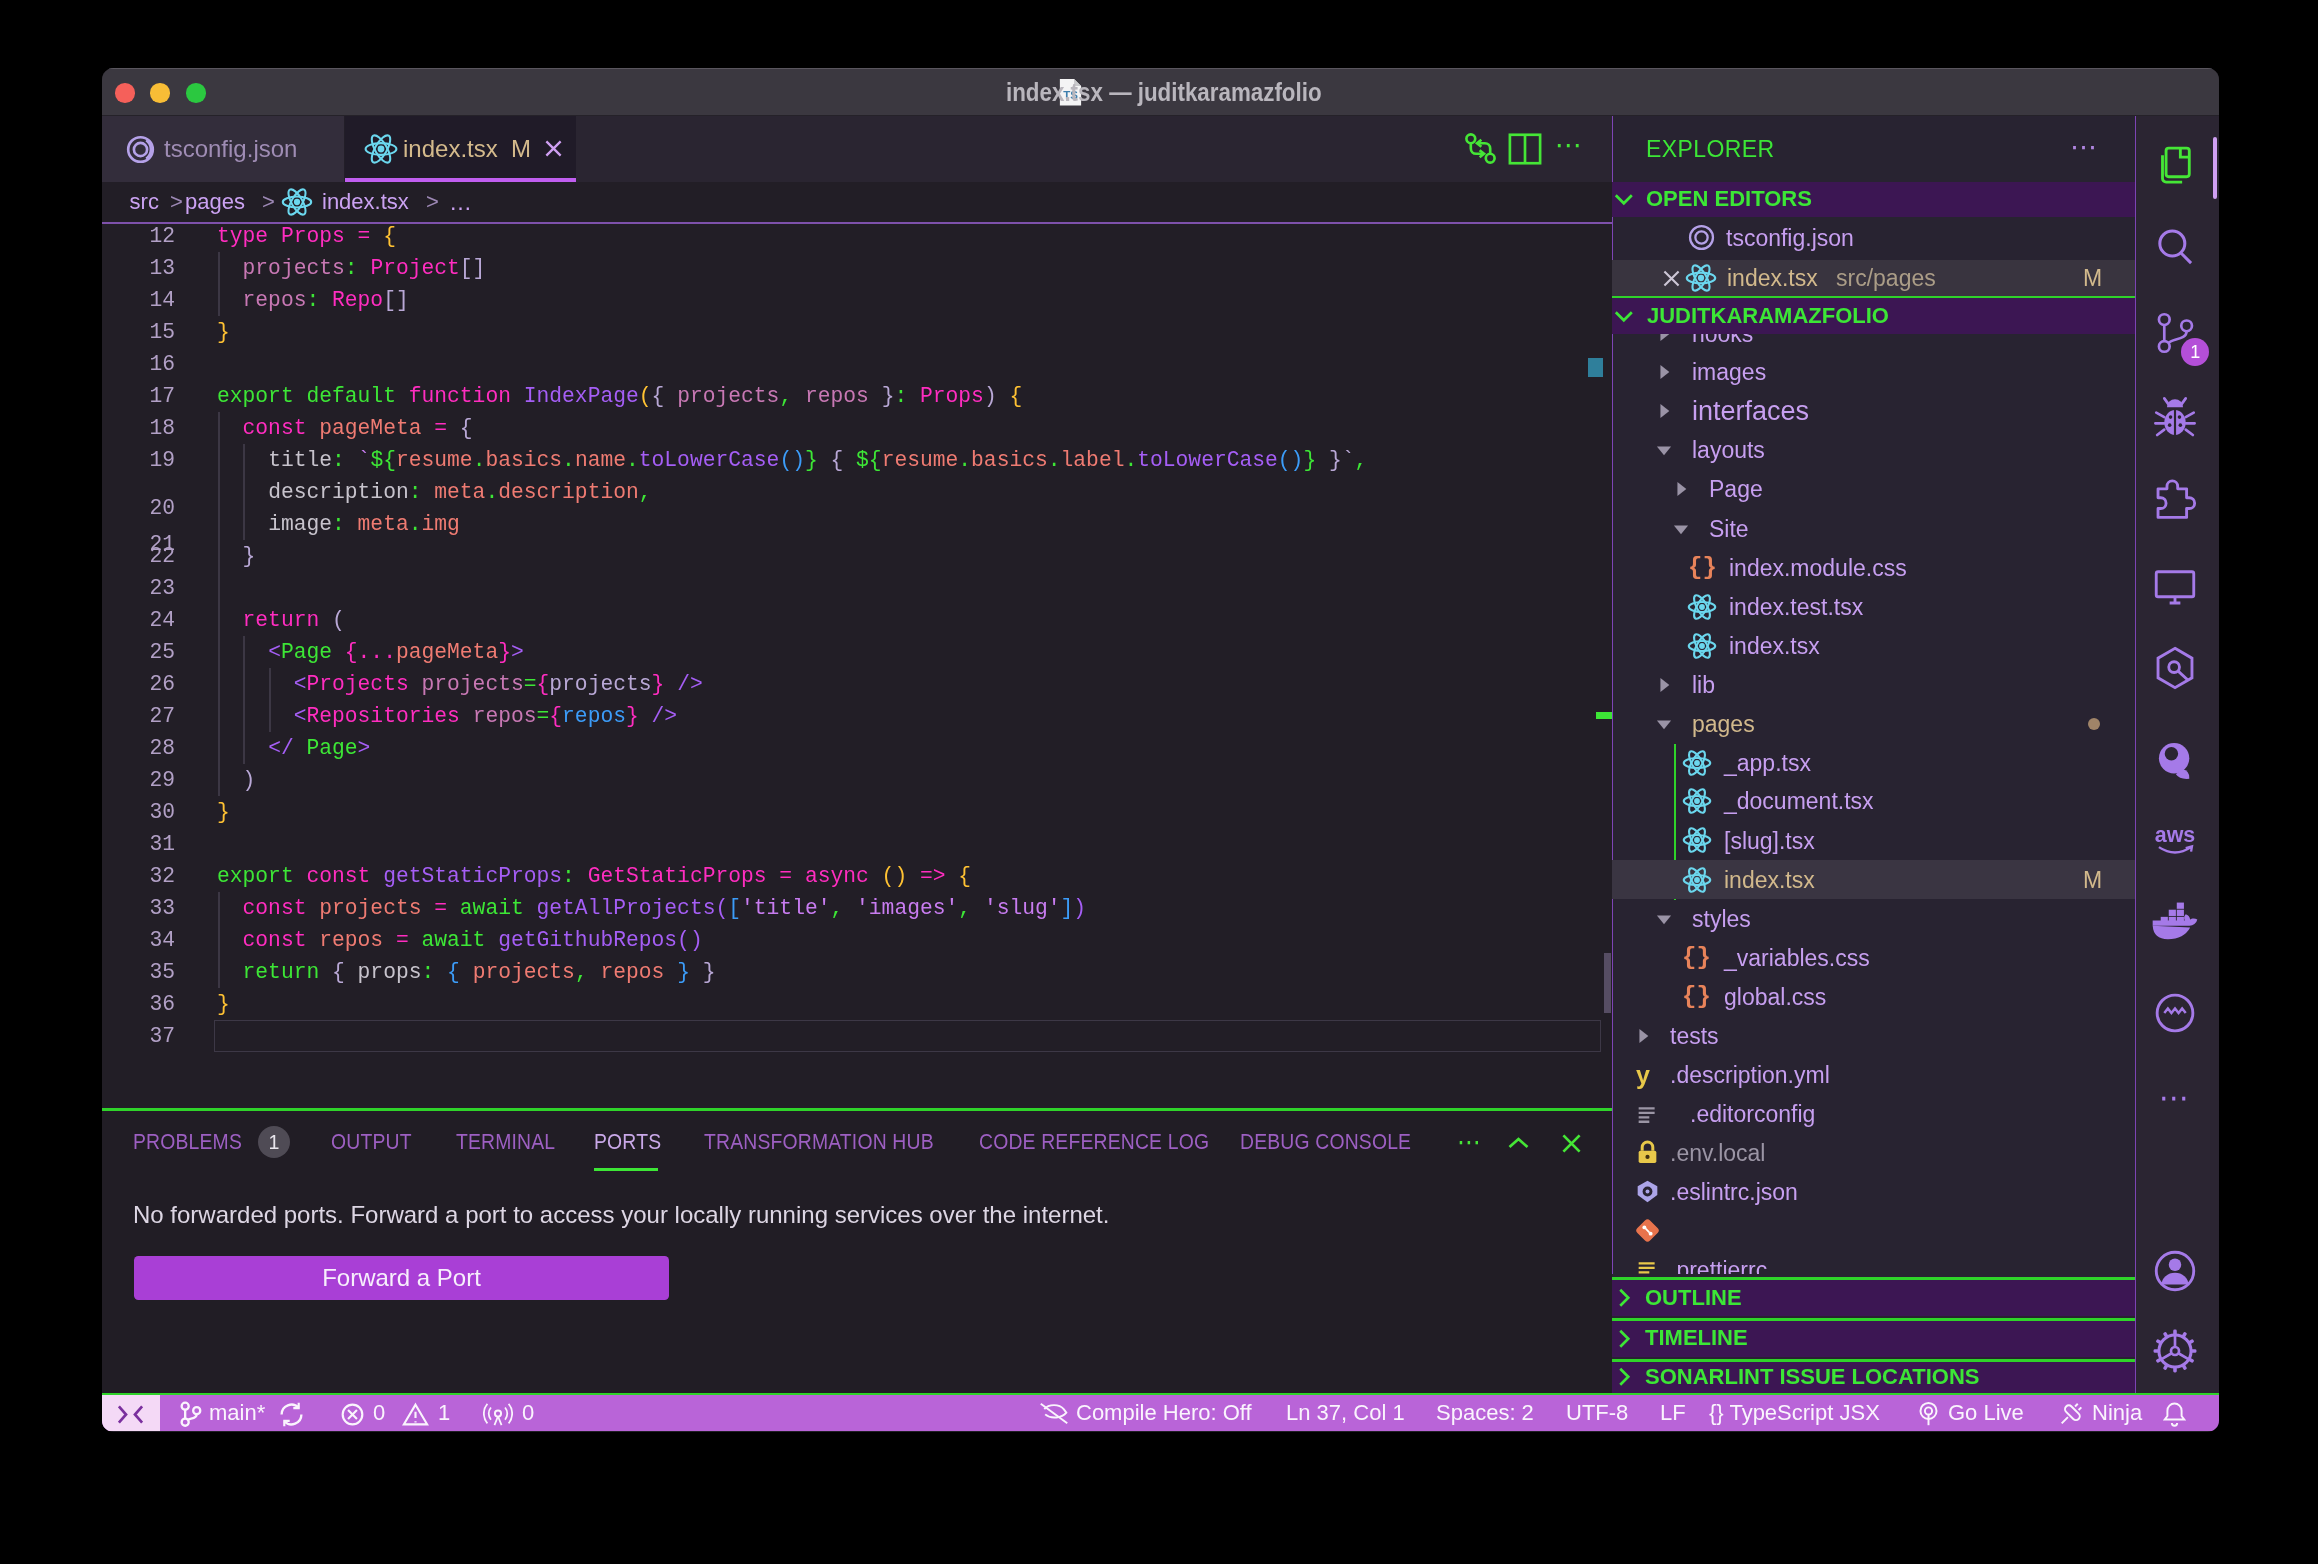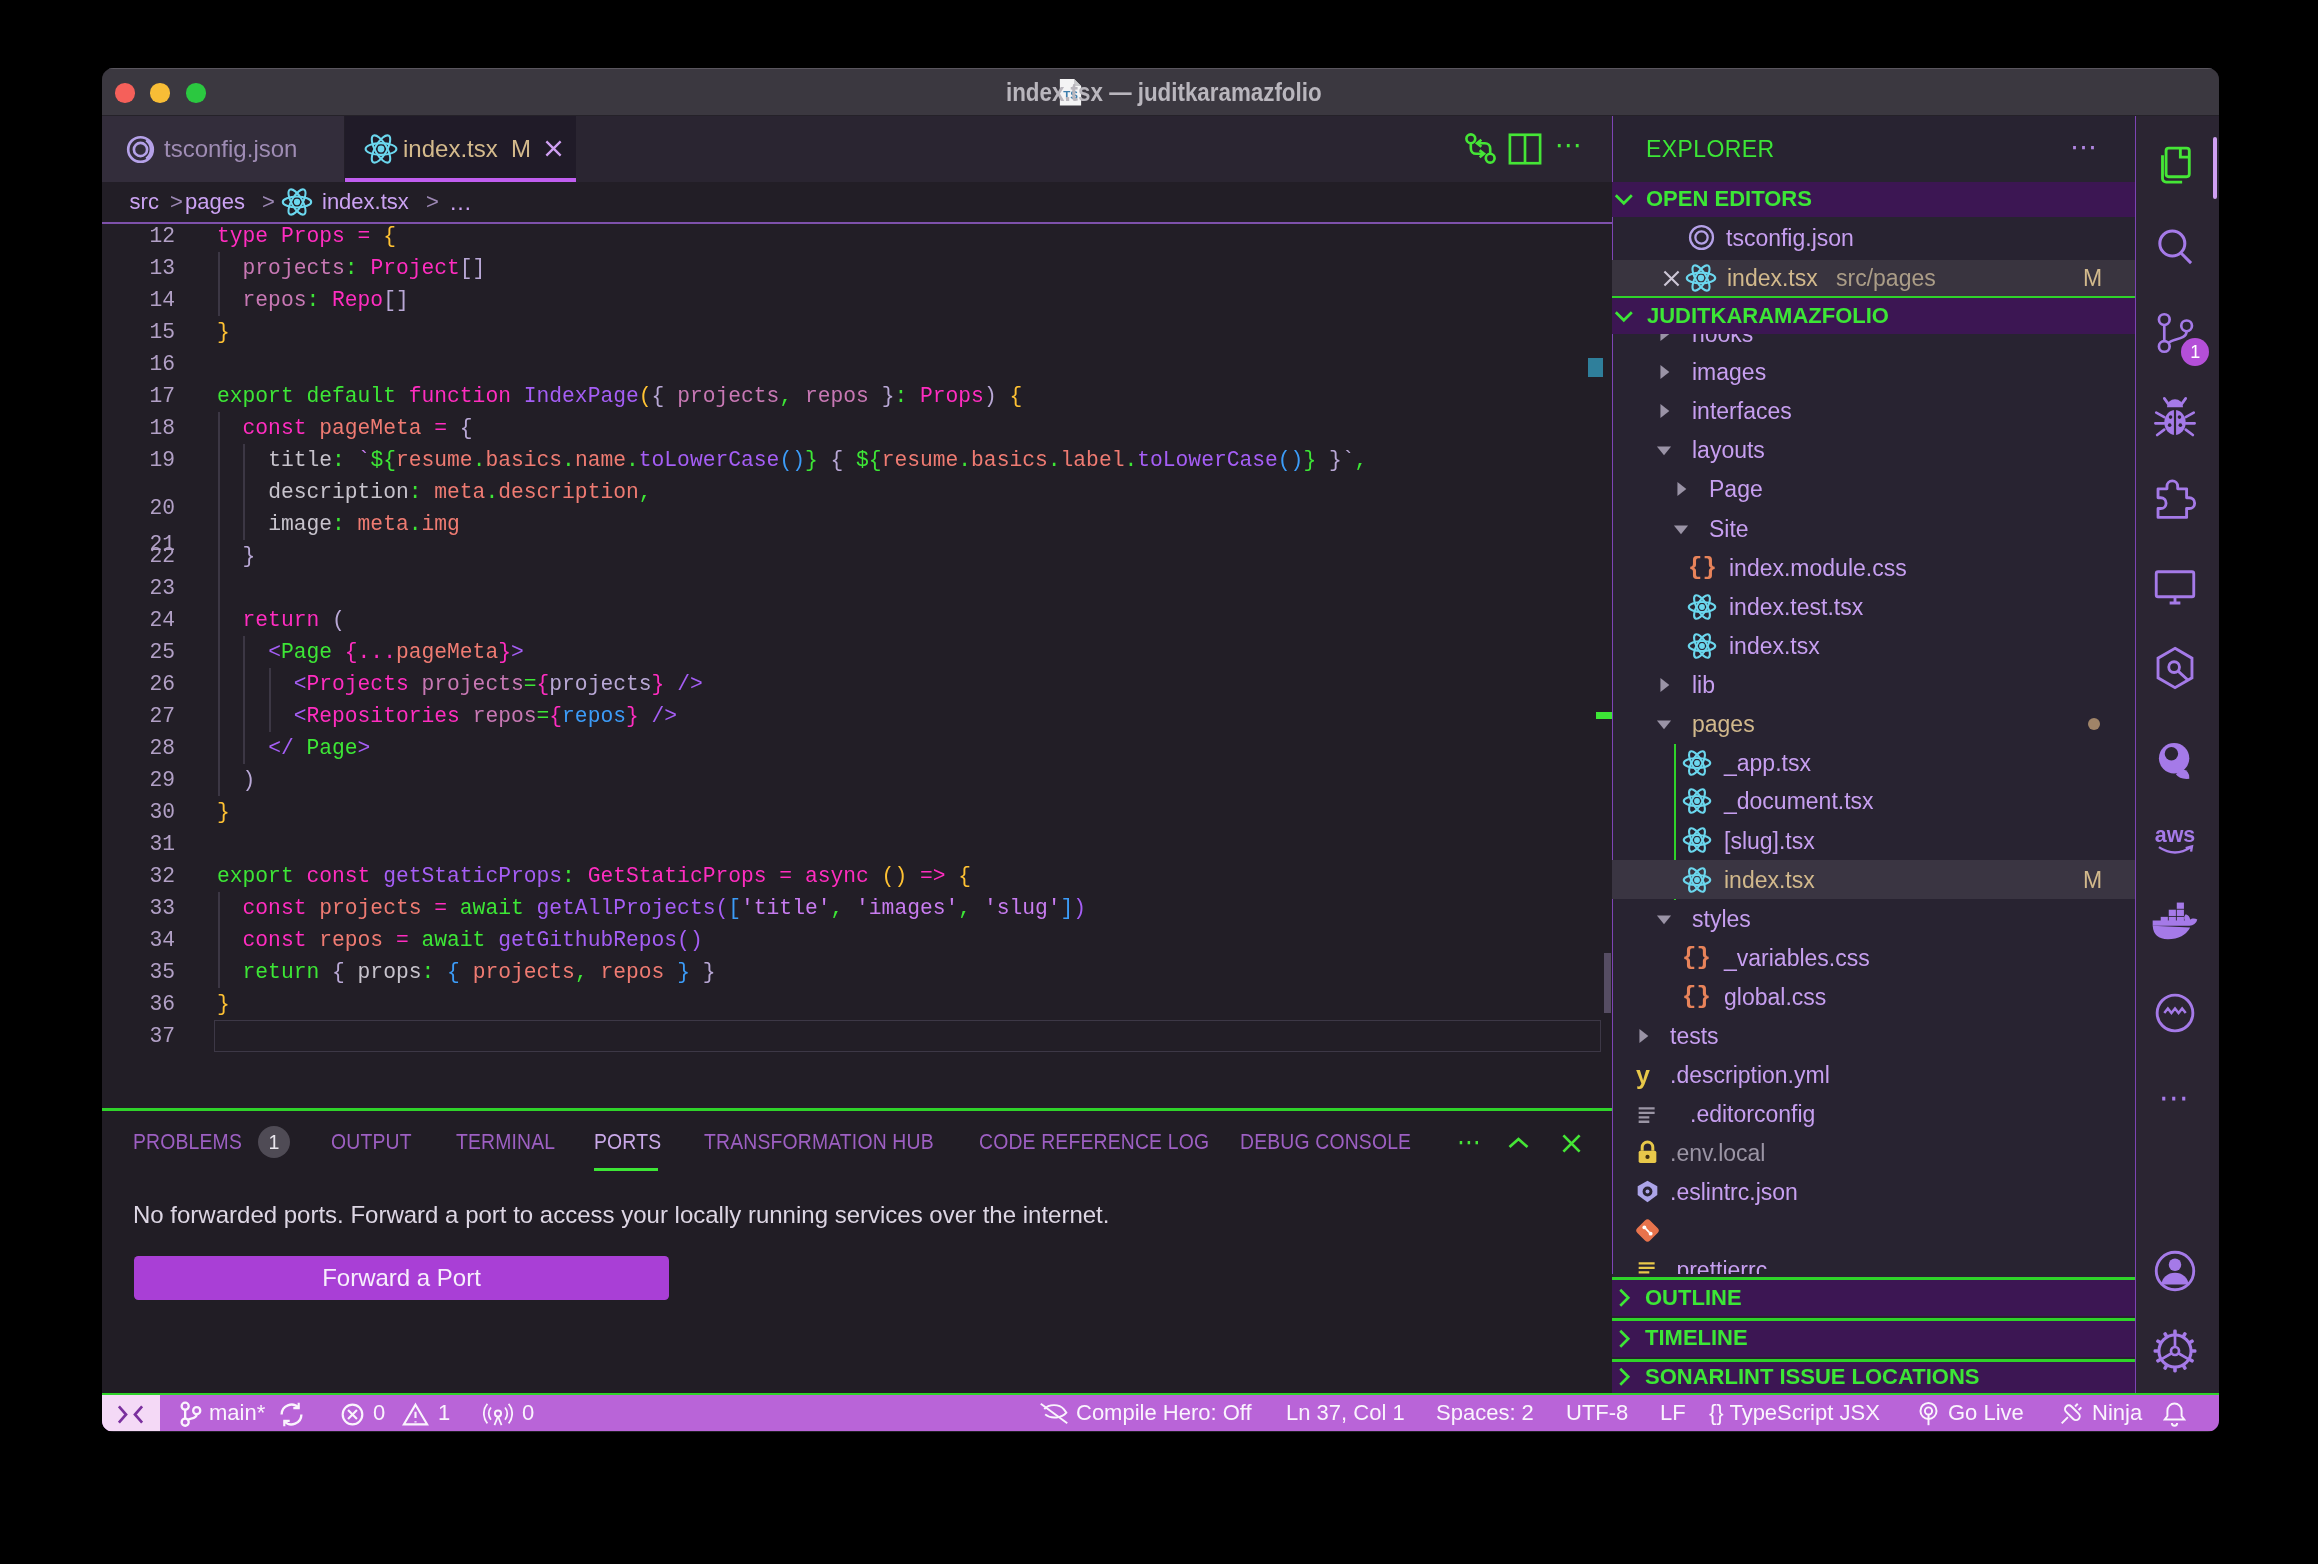--- a/index.html
+++ b/index.html
@@ -275,21 +275,21 @@
       <path d="M2 7 L11 16 L20 7"></path>
     </svg>
     <div class="abs" style="left:1545px;top:232px;height:32px;line-height:32px;color:#3ce636;font-size:22px;"><b>JUDITKARAMAZFOLIO</b></div>
     <svg class="abs" style="left:1554px;top:296px;" width="16" height="16" viewBox="0 0 18 18">
       <path d="M5 1 L5 17 L15 9 z" fill="#9a93a6"></path>
     </svg>
 <div class="abs" style="left:1590px;top:288px;height:32px;line-height:32px;color:#c79ff0;font-size:23px;">images</div>
 <svg class="abs" style="left:1554px;top:335px;" width="16" height="16" viewBox="0 0 18 18">
       <path d="M5 1 L5 17 L15 9 z" fill="#9a93a6"></path>
     </svg>
-<div class="abs" style="left:1590px;top:327px;height:32px;line-height:32px;color:#c79ff0;font-size:23px;">interfaces</div>
+<div class="abs" style="left:1590px;top:327px;height:32px;line-height:32px;color:#c79ff0;font-size:27px;">interfaces</div>
 <svg class="abs" style="left:1554px;top:374px;" width="16" height="16" viewBox="0 0 18 18">
       <path d="M1 5 L17 5 L9 15 z" fill="#9a93a6"></path>
     </svg>
 <div class="abs" style="left:1590px;top:366px;height:32px;line-height:32px;color:#c79ff0;font-size:23px;">layouts</div>
 <svg class="abs" style="left:1571px;top:413px;" width="16" height="16" viewBox="0 0 18 18">
       <path d="M5 1 L5 17 L15 9 z" fill="#9a93a6"></path>
     </svg>
 <div class="abs" style="left:1607px;top:405px;height:32px;line-height:32px;color:#c79ff0;font-size:23px;">Page</div>
 <svg class="abs" style="left:1571px;top:453px;" width="16" height="16" viewBox="0 0 18 18">
       <path d="M1 5 L17 5 L9 15 z" fill="#9a93a6"></path>

